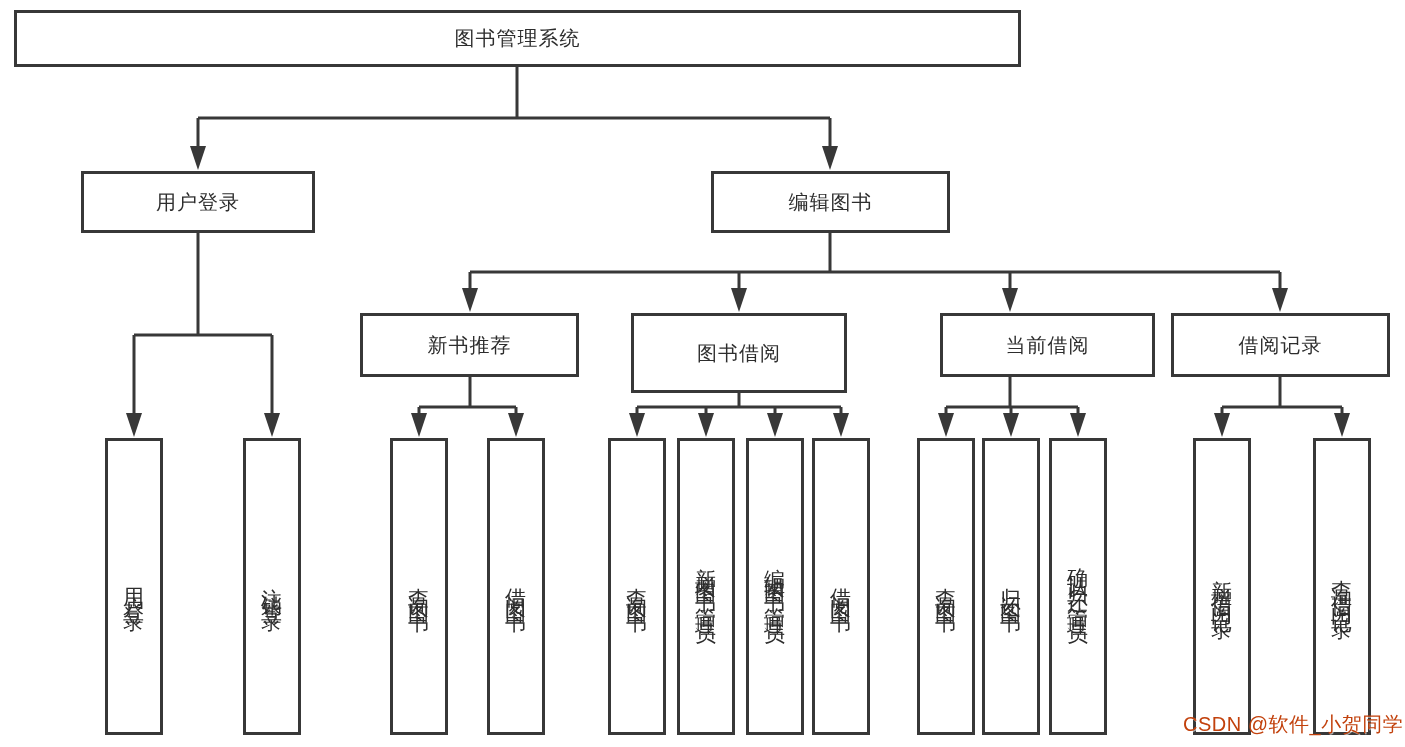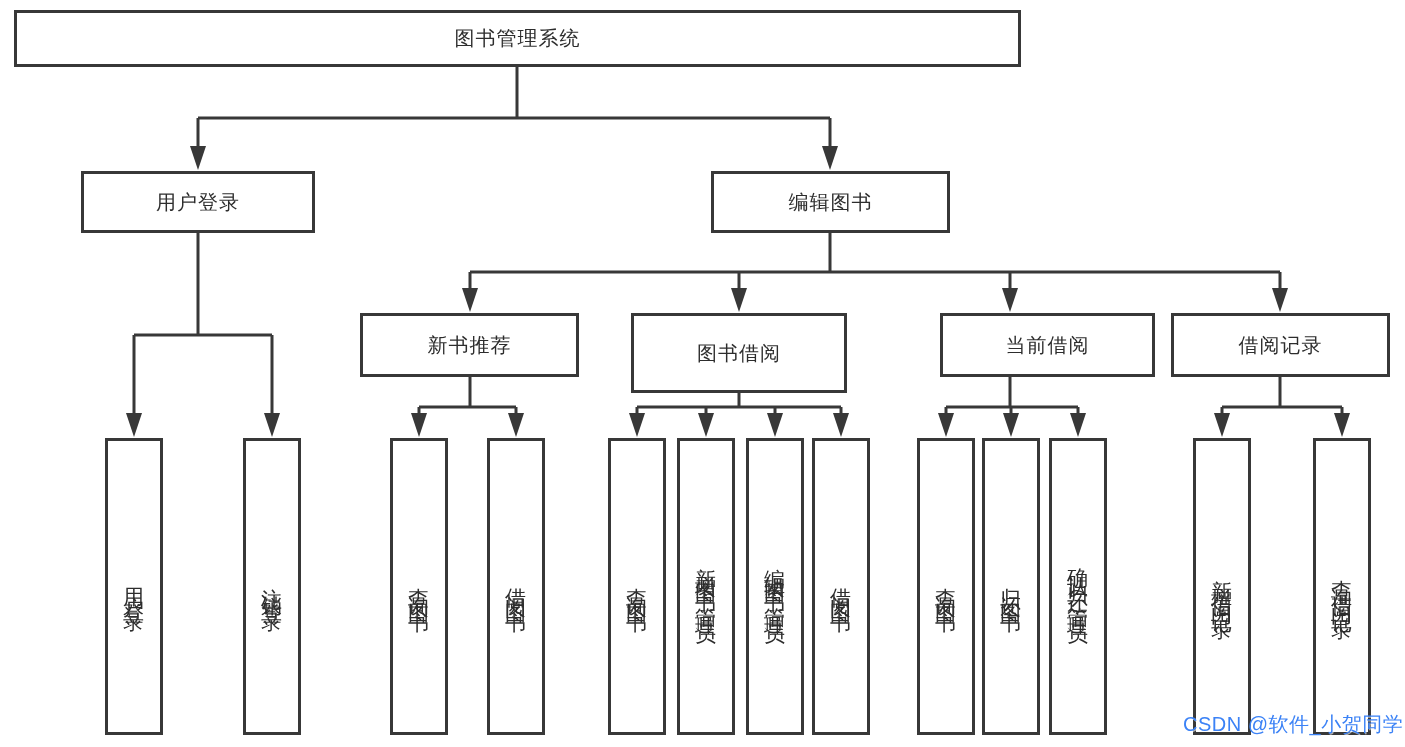--- a/index.html
+++ b/index.html
@@ -27,21 +27,21 @@
     border:3px solid var(--line);background:var(--bg);
     display:flex;align-items:center;justify-content:center;
   }
   .leaf span{
     writing-mode:vertical-rl;text-orientation:mixed;
     font-size:21px;line-height:1;letter-spacing:8px;color:var(--text);
     white-space:nowrap;
   }
   #watermark{
     position:absolute;left:1183px;top:711px;z-index:3;
-    font-size:20px;color:#3b82f6;letter-spacing:0.5px;white-space:nowrap;
+    font-size:20px;color:#c2410c;letter-spacing:0.5px;white-space:nowrap;
     text-shadow:1px 1px 0 rgba(255,255,255,0.6);
   }
 </style>
 </head>
 <body>
 
 <div id="canvas">
 
   <svg id="connectors" width="1405" height="747" viewBox="0 0 1405 747">
     <g stroke="#383838" stroke-width="3" fill="none">

